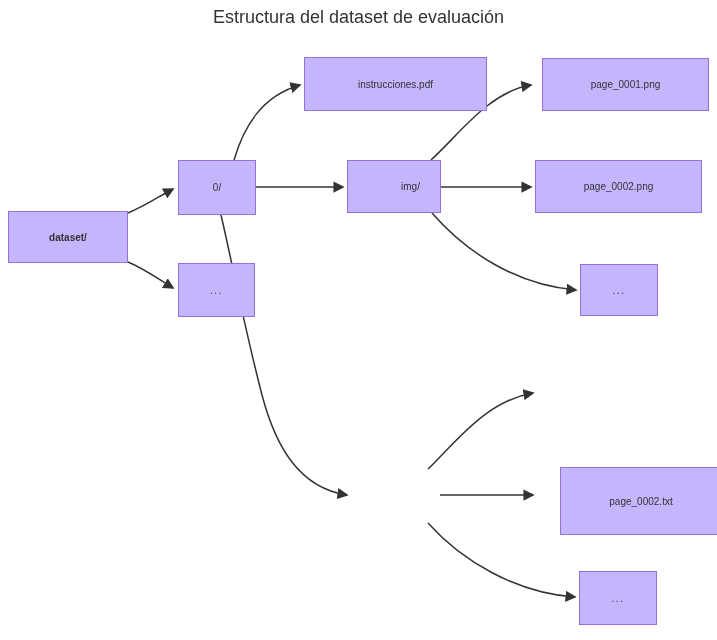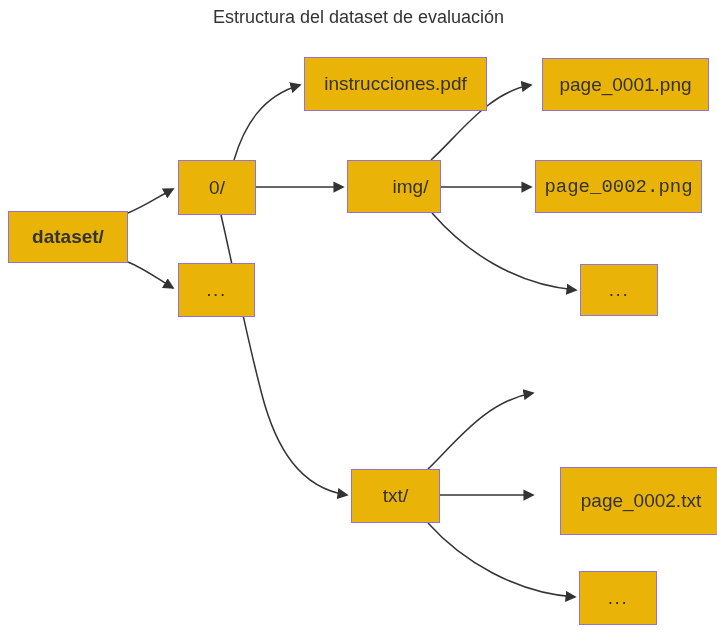--- a/index.html
+++ b/index.html
@@ -36,24 +36,24 @@
     height: 640px;
   }
   .edges-layer path.edge {
     fill: none;
     stroke: #333333;
     stroke-width: 1.5px;
   }
   .node {
     position: absolute;
     box-sizing: border-box;
-    background: #eab308;
+    background: #c4b5fd;
     border: 1.2px solid #9370DB;
     color: #333333;
-    font-size: 19px;
+    font-size: 10px;
     display: flex;
     align-items: center;
     justify-content: center;
     text-align: right;
     white-space: nowrap;
   }
   .node.ellipsis {
     letter-spacing: 1.5px;
   }
 </style>
@@ -82,19 +82,18 @@
     <path class="edge" d="M 440,495 L 533,495" marker-end="url(#arrow)"></path>
     <path class="edge" d="M 428,523 C 462,561 516,593 575,597" marker-end="url(#arrow)"></path>
   </svg>
 
   <div class="node" style="left:8px;   top:211px; width:120px; height:52px;font-weight:bold;">dataset/</div>
   <div class="node" style="left:178px; top:160px; width:78px;  height:55px;">0/</div>
   <div class="node ellipsis" style="left:178px; top:263px; width:77px; height:54px;">...</div>
   <div class="node" style="left:304px; top:57px;  width:183px; height:54px;">instrucciones.pdf</div>
   <div class="node" style="left:347px; top:160px; width:94px;  height:53px;padding-left:33px;">img/</div>
   <div class="node" style="left:535px; top:58px;  width:167px; height:53px;margin-left:7px;">page_0001.png</div>
-  <div class="node" style="left:535px; top:160px; width:167px; height:53px;font-family:Liberation Mono, monospace;">page_0002.png</div>
+  <div class="node" style="left:535px; top:160px; width:167px; height:53px;">page_0002.png</div>
   <div class="node ellipsis" style="left:580px; top:264px; width:78px; height:52px;">...</div>
-  <div class="node" style="left:351px; top:469px; width:89px;  height:54px;">txt/</div>
   <div class="node" style="left:560px; top:467px; width:162px; height:68px;">page_0002.txt</div>
   <div class="node ellipsis" style="left:579px; top:571px; width:78px; height:54px;">...</div>
 
 </div>
 
 </body></html>

